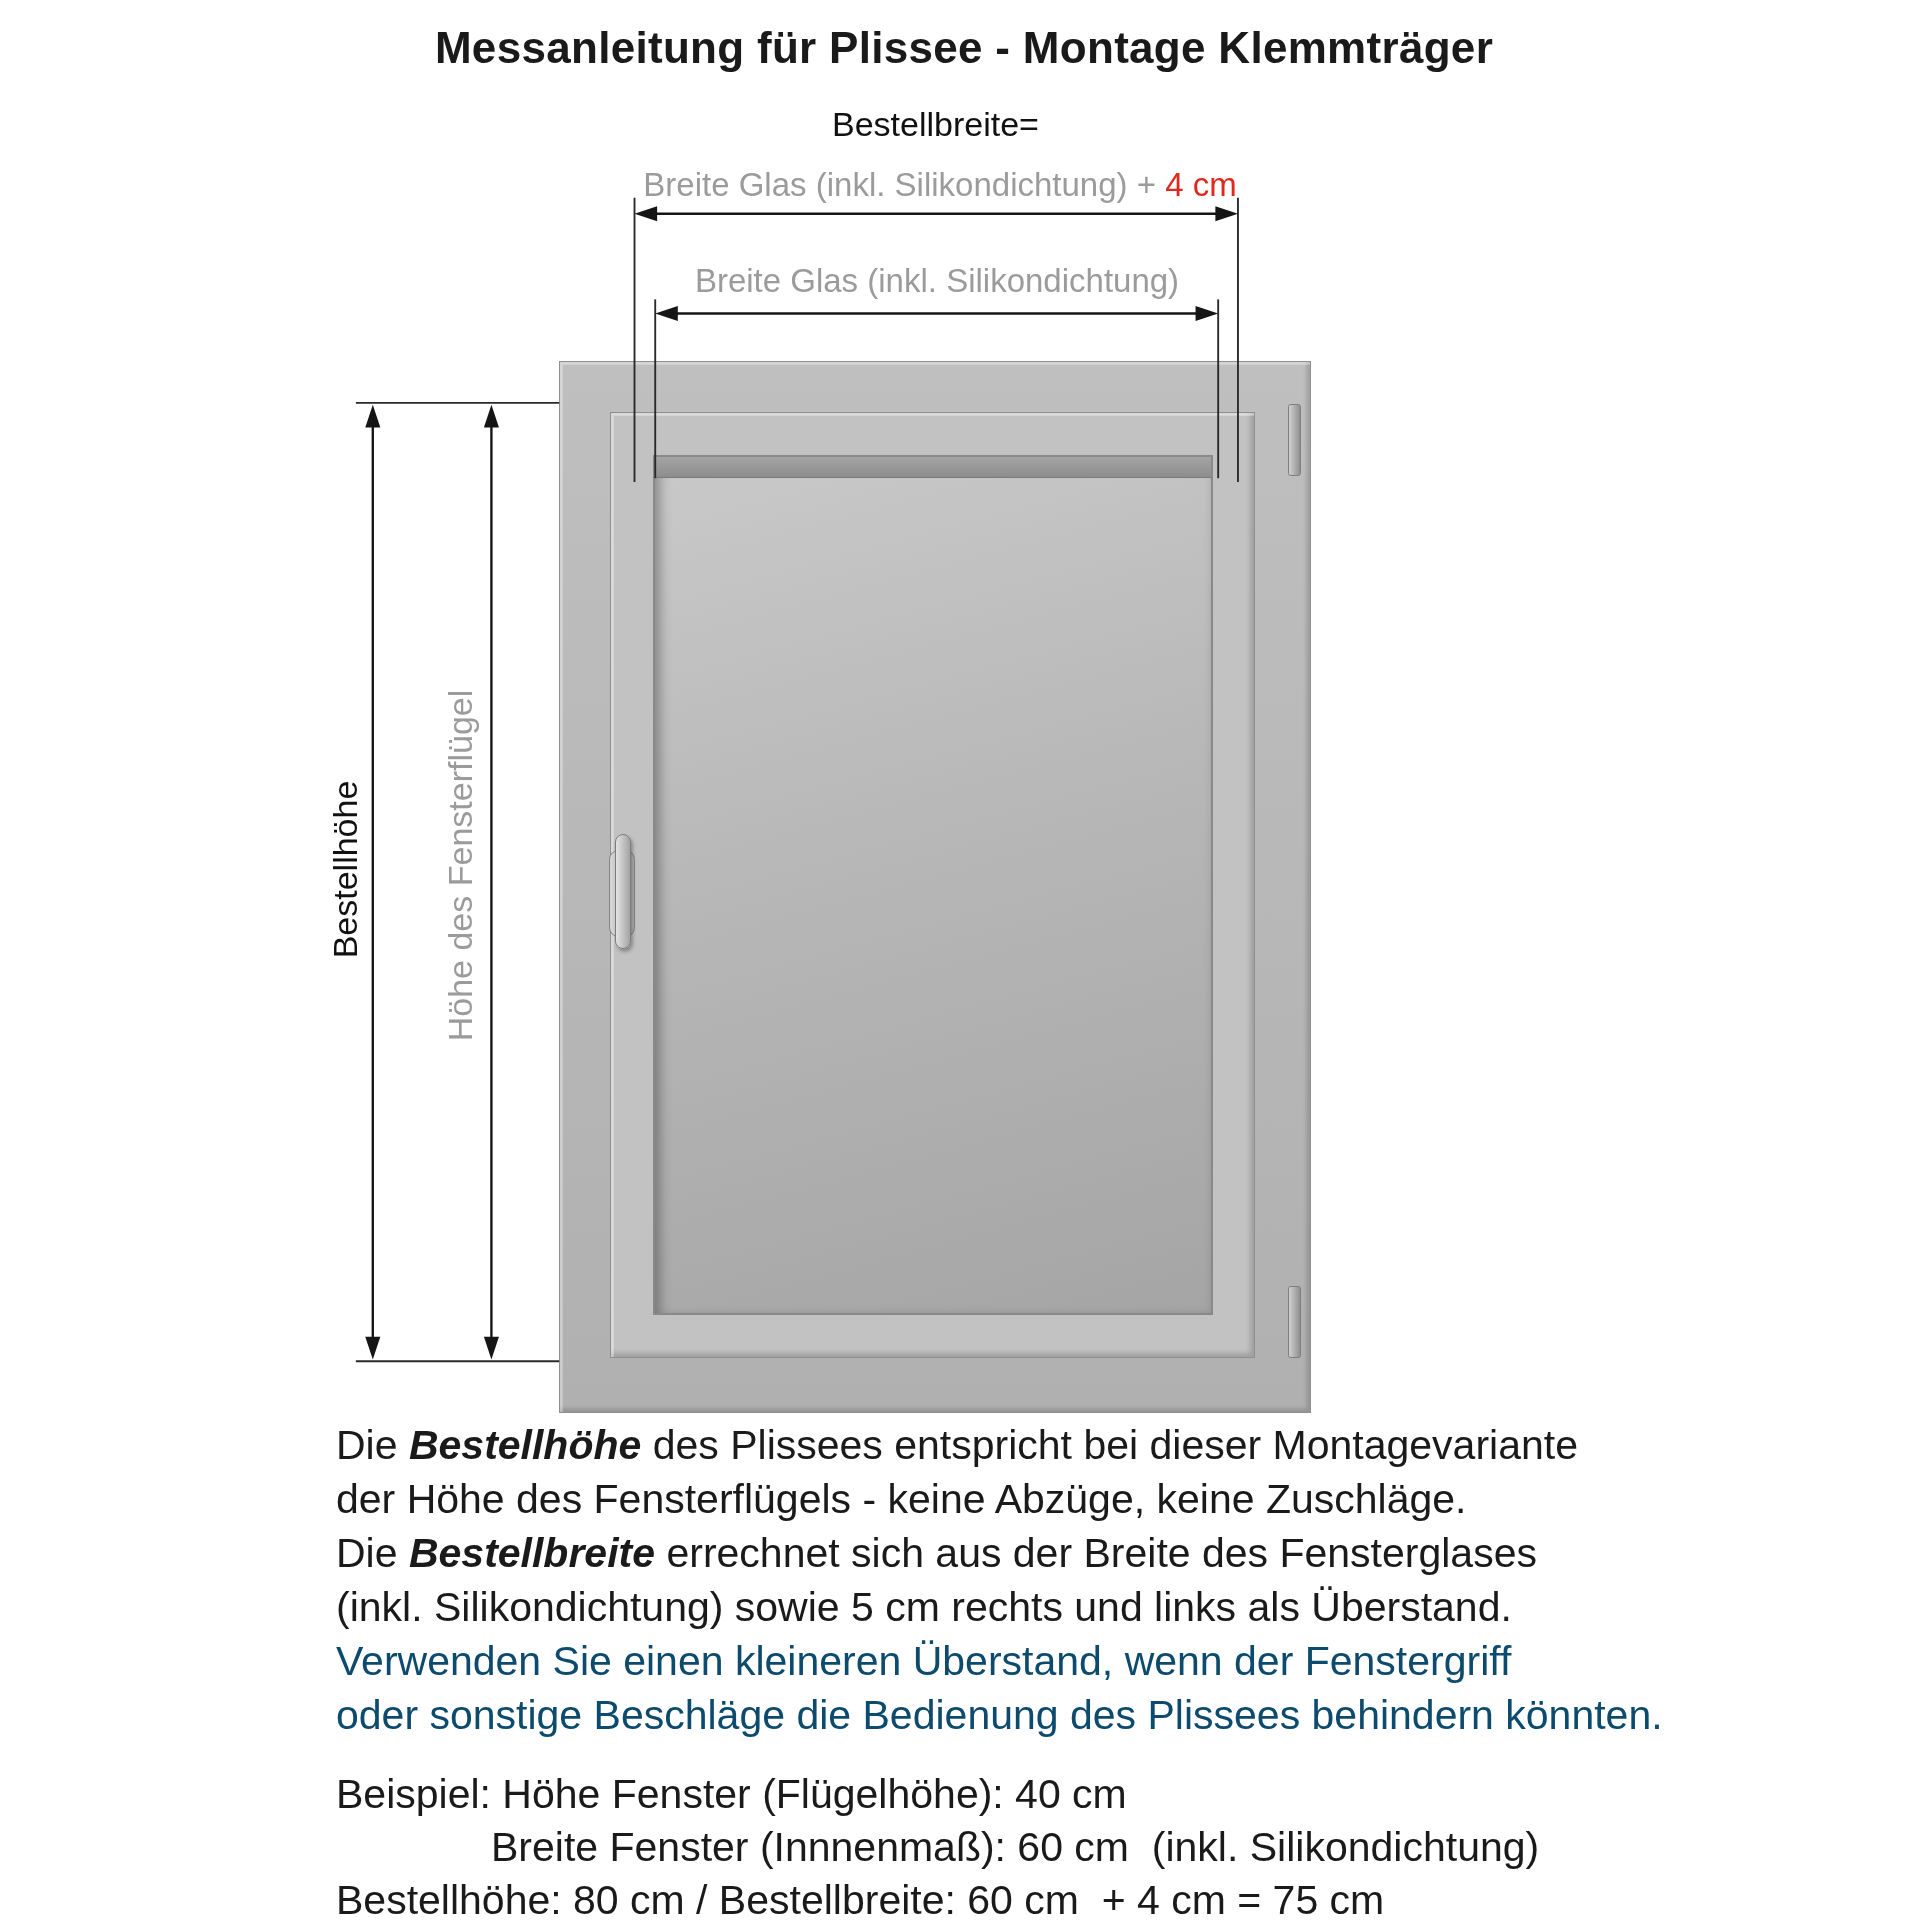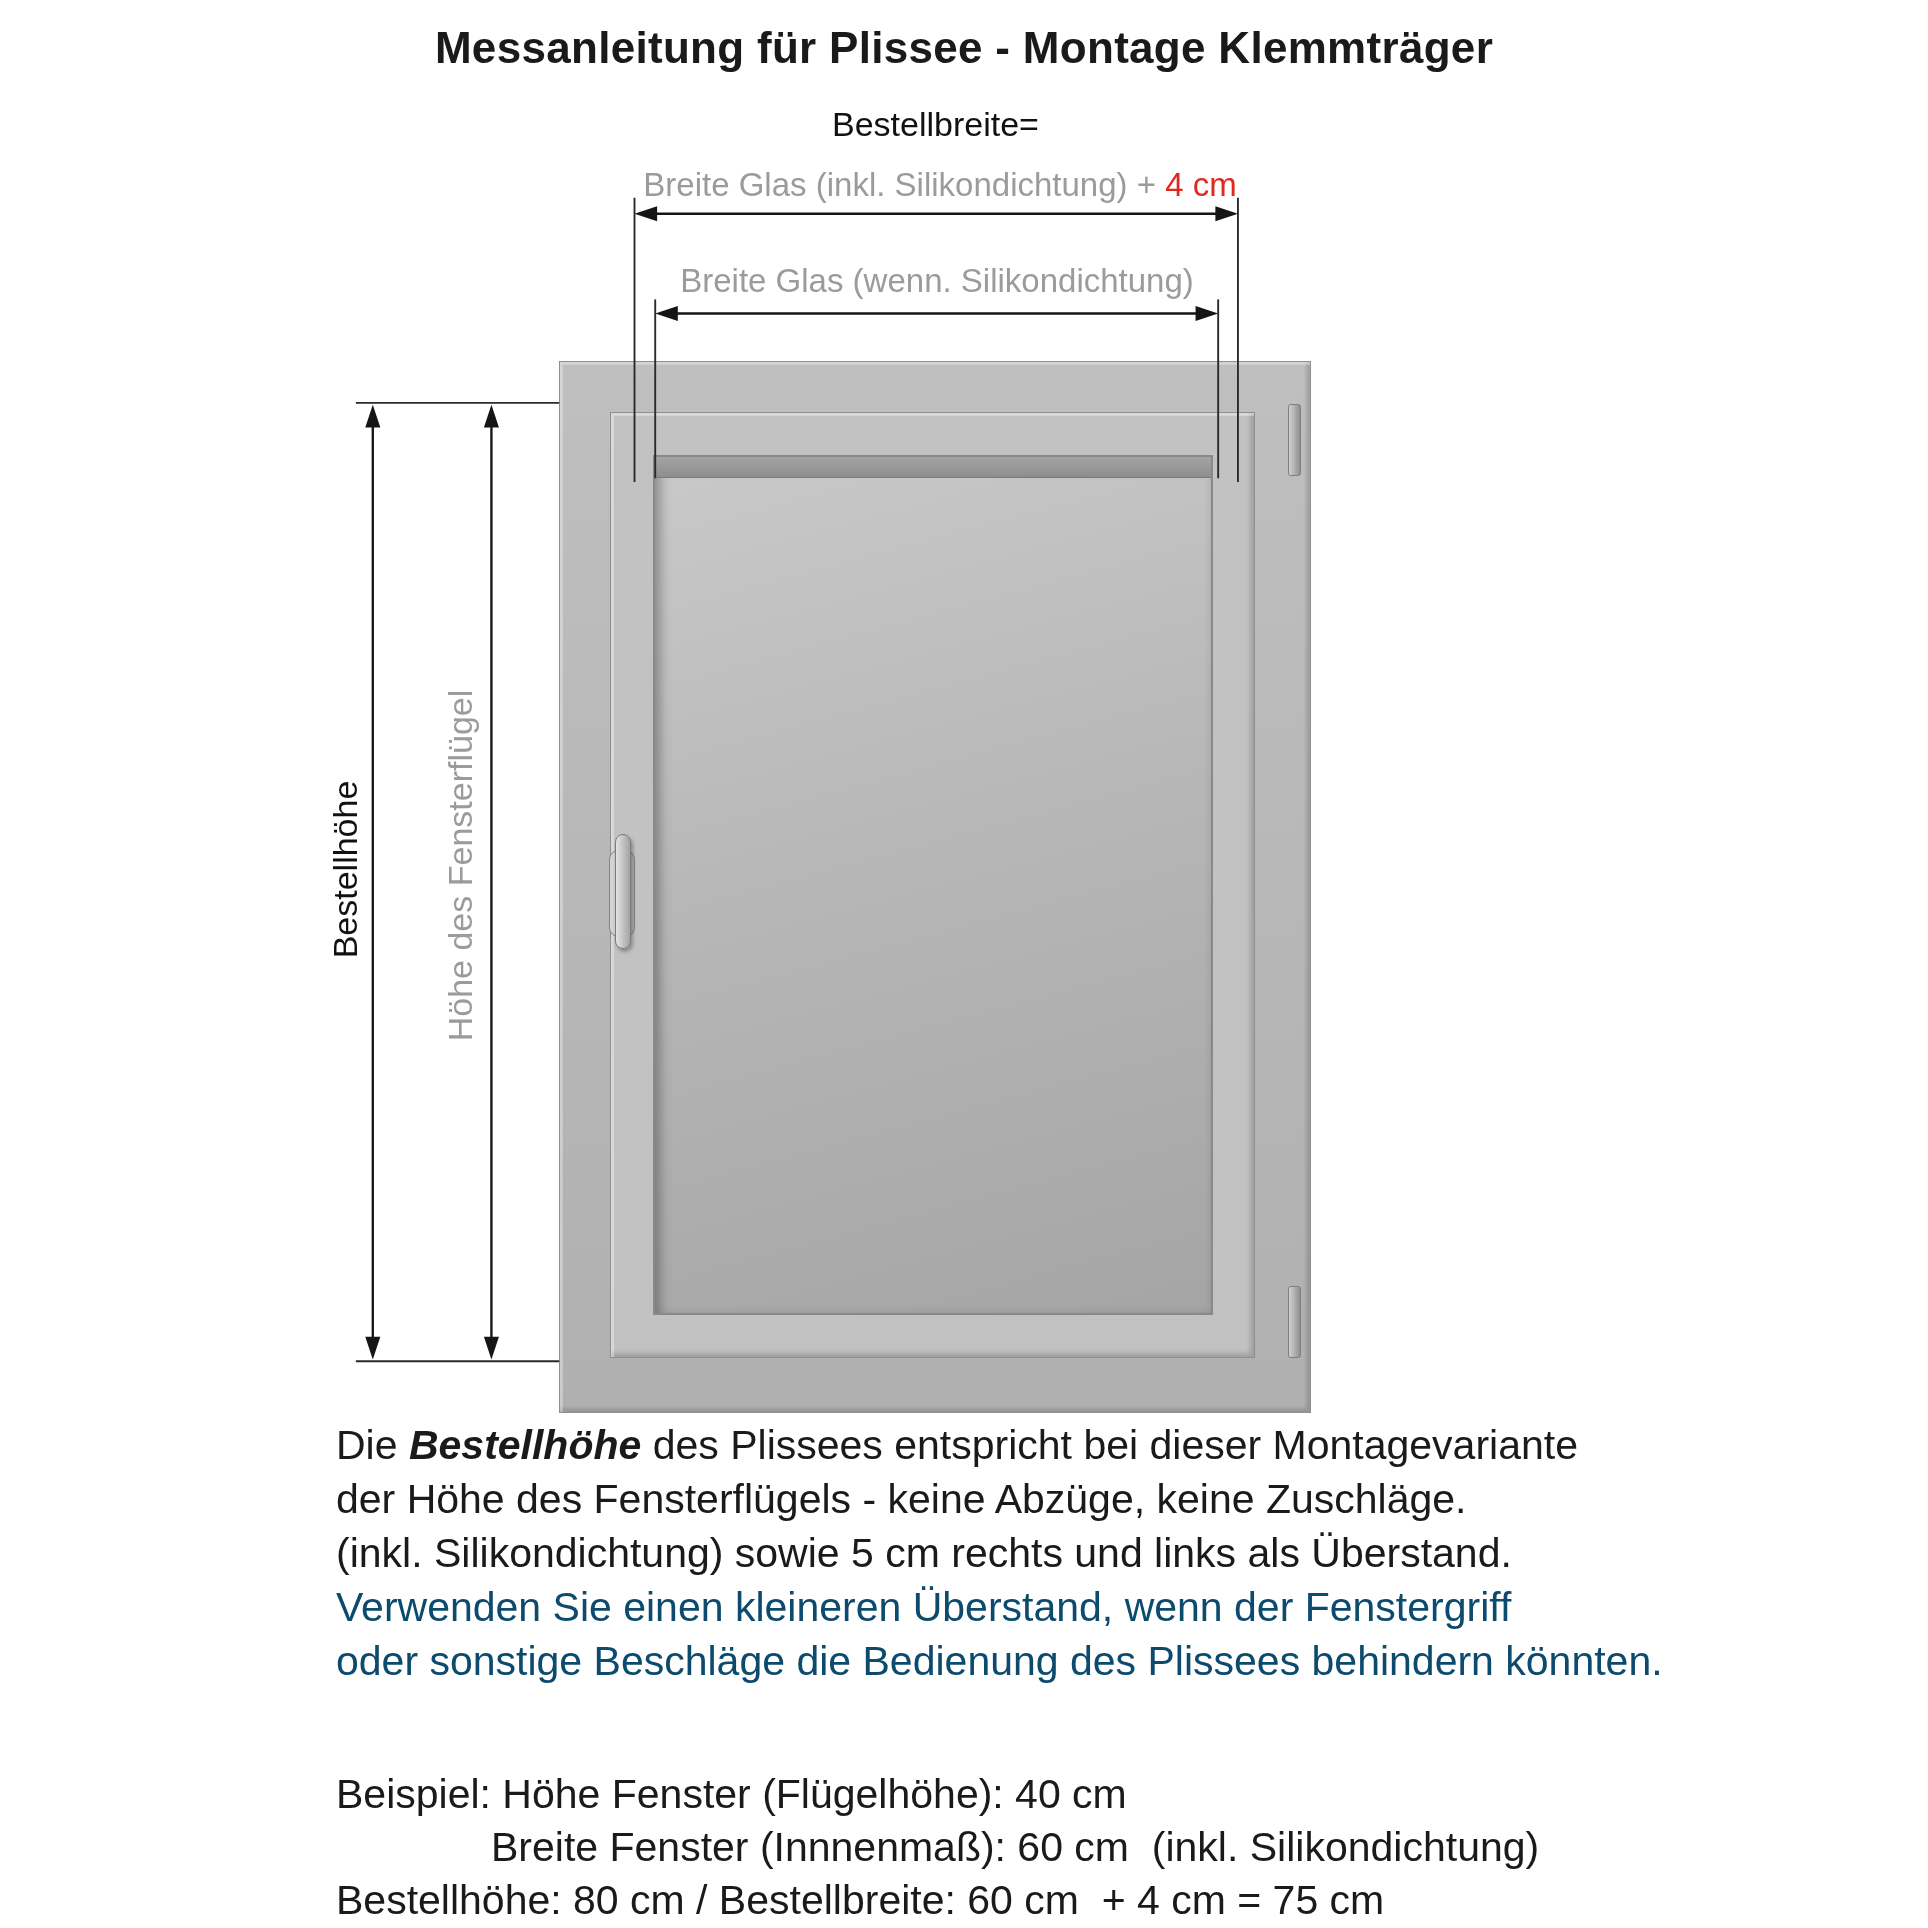--- a/index.html
+++ b/index.html
@@ -75,21 +75,21 @@
 </style>
 </head>
 <body>
 
 <div class="page">
 
   <div class="title">Messanleitung für Plissee - Montage Klemmträger</div>
 
   <div class="lbl order-width-lbl">Bestellbreite=</div>
   <div class="lbl outer-width-lbl"><span>Breite Glas (inkl. Silikondichtung) + </span><span class="red">4 cm</span></div>
-  <div class="lbl inner-width-lbl">Breite Glas (wenn. Silikondichtung)</div>
+  <div class="lbl inner-width-lbl">Breite Glas (inkl. Silikondichtung)</div>
 
   <div class="vlabel vlabel-order">Bestellhöhe</div>
   <div class="vlabel vlabel-sash">Höhe des Fensterflügel</div>
 
   <div class="win-outer">
     <div class="win-sash">
       <div class="win-glass">
         <div class="plissee-rail"></div>
       </div>
     </div>
@@ -131,20 +131,21 @@
     <g fill="#151515" stroke="#151515">
       <line x1="522" y1="448" x2="522" y2="1426" stroke-width="2.5"></line>
       <polygon points="522,430 514,454 530,454" stroke="none"></polygon>
       <polygon points="522,1444 514,1420 530,1420" stroke="none"></polygon>
     </g>
   </svg>
 
   <div class="bodytext">
     <div><span>Die </span><span class="bi">Bestellhöhe</span><span> des Plissees entspricht bei dieser Montagevariante</span></div>
     <div>der Höhe des Fensterflügels - keine Abzüge, keine Zuschläge.</div>
+    <div><span>Die </span><span class="bi">Bestellbreite</span><span> errechnet sich aus der Breite des Fensterglases</span></div>
     <div>(inkl. Silikondichtung) sowie 5 cm rechts und links als Überstand.</div>
     <div class="warn">Verwenden Sie einen kleineren Überstand, wenn der Fenstergriff</div>
     <div class="warn">oder sonstige Beschläge die Bedienung des Plissees behindern könnten.</div>
   </div>
 
   <div class="example">
     <div>Beispiel: Höhe Fenster (Flügelhöhe): 40 cm</div>
     <div class="indent">Breite Fenster (Innnenmaß): 60 cm  (inkl. Silikondichtung)</div>
     <div>Bestellhöhe: 80 cm / Bestellbreite: 60 cm  + 4 cm = 75 cm</div>
   </div>

